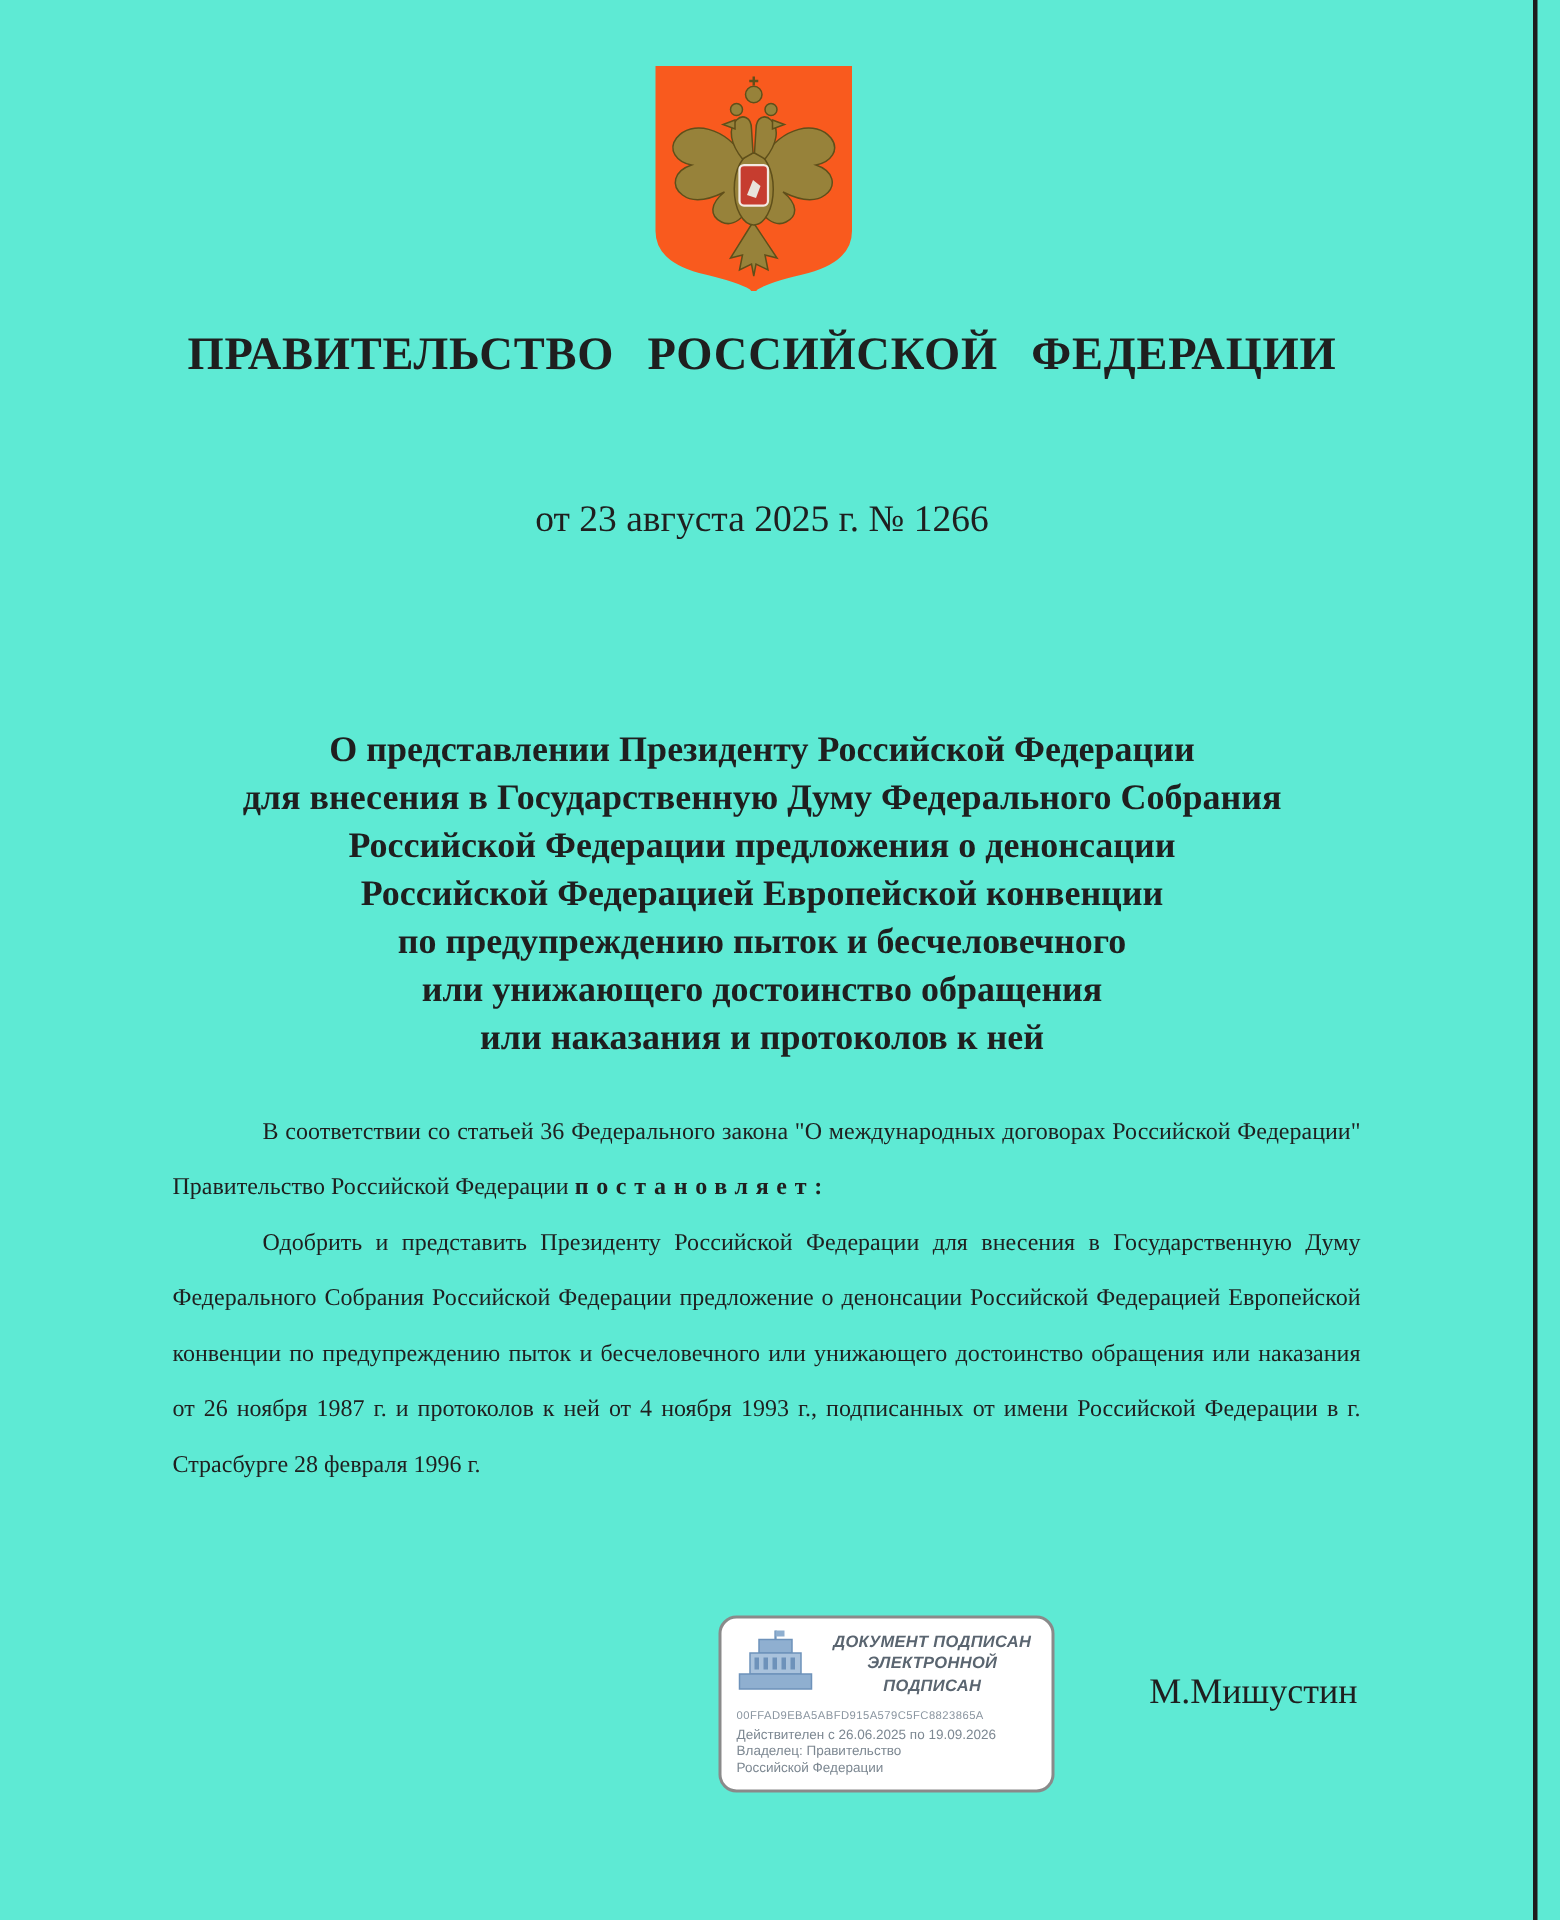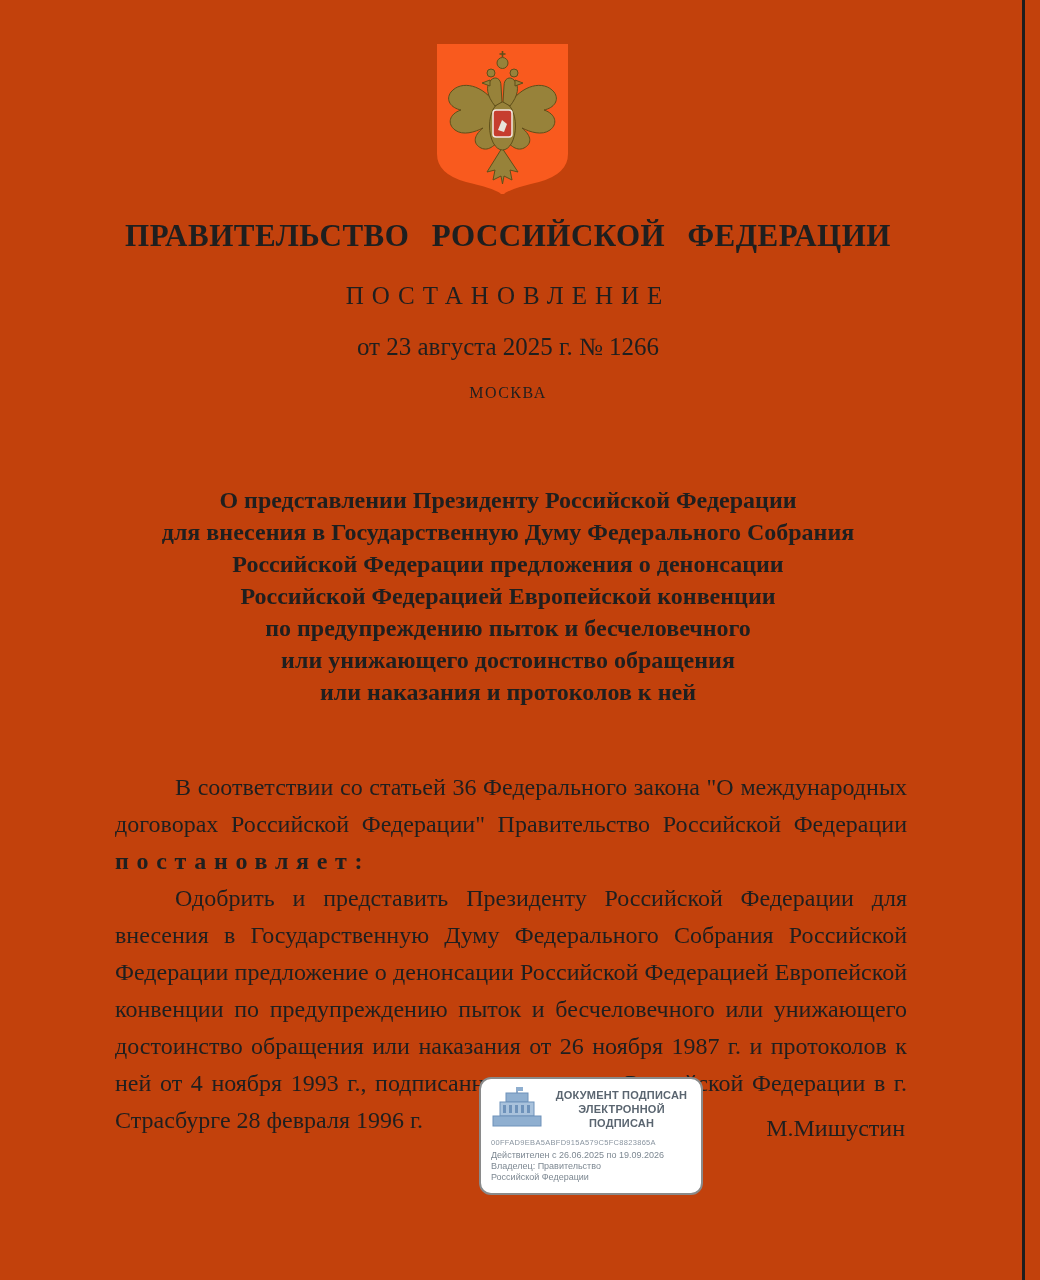--- a/index.html
+++ b/index.html
@@ -1,42 +1,42 @@
 <!DOCTYPE html>
 <html><head>
 <meta charset="utf-8">
 <style>
   html,body { margin:0; padding:0; background:#ffffff; }
   .page {
-    position:relative; width:1040px; height:1280px; background:#c2410c;
+    position:relative; width:1040px; height:1280px; background:#5eead4;
     font-family:"Liberation Serif", serif; color:#1f1f1f; overflow:hidden;
   }
   .edge-line { position:absolute; left:1022px; top:0; width:3px; height:1280px; background:#1d1d1d; }
 
   .emblem { position:absolute; left:435px; top:42px; width:135px; height:152px; }
 
   .centered-block { position:absolute; left:0; width:1016px; text-align:center; }
   .org-name   { top:218px; font-size:31px; font-weight:bold; word-spacing:14px; letter-spacing:0.5px; }
   .doc-type   { top:282px; font-size:25px; letter-spacing:8px; }
   .date-num   { top:333px; font-size:25px; }
   .city       { top:384px; font-size:16px; letter-spacing:1.5px; }
   .doc-title  { top:484px; font-size:24px; font-weight:bold; line-height:32px; white-space:pre-line; }
 
-  .body-col { position:absolute; left:115px; top:769px; width:792px;
-              font-size:24px; line-height:37px; text-align:justify; }
+  .body-col { position:absolute; left:115px; top:736px; width:792px;
+              font-size:16px; line-height:37px; text-align:justify; }
   .body-col p { margin:0; text-indent:60px; }
   .resolves { font-weight:bold; letter-spacing:0.32em; }
 
   .stamp {
     position:absolute; left:479px; top:1077px; width:224px; height:118px;
     border:2px solid #8a8a8a; border-radius:12px; background:#fff;
     box-sizing:border-box; padding:7px 10px 6px 10px;
     font-family:"Liberation Sans", sans-serif; color:#6f7a85;
   }
-  .stamp-top { display:flex; align-items:center; gap:9px; }
+  .stamp-top { display:flex; align-items:center; gap:9px;font-style:italic; }
   .stamp-icon { flex:0 0 auto; }
   .stamp-title { flex:1; text-align:center; font-size:11px; font-weight:bold;
                  color:#5a6570; line-height:1.3; letter-spacing:0.2px; }
   .stamp-cert  { margin-top:6px; font-size:7.5px; color:#8a95a0; letter-spacing:0.3px; }
   .stamp-valid { margin-top:3px; font-size:9px; color:#7d8892; }
   .stamp-owner { margin-top:1px; font-size:9px; color:#7d8892; width:150px; line-height:1.25; }
 
   .sig-position { position:absolute; left:112px; top:1117px; width:312px; text-align:center;
                   font-size:24px; line-height:33px; white-space:pre-line; }
   .sig-name { position:absolute; left:735px; top:1115px; width:170px; text-align:right; font-size:24px; }
@@ -63,23 +63,21 @@
         <circle cx="79" cy="31" r="4"></circle>
         <circle cx="67.5" cy="21" r="5.5"></circle>
         <path d="M67.5,15 v-6 M64.5,12 h6" stroke-width="1.6" fill="none"></path>
       </g>
       <rect x="58" y="68" width="19" height="27" rx="3" fill="#C63D2F" stroke="#F3E9E2" stroke-width="1.5"></rect>
       <path d="M63,88 l4,-10 l5,4 l-3,8 z" fill="#E8E4DC" stroke="none"></path>
     </svg>
   </div>
 
   <div class="centered-block org-name">ПРАВИТЕЛЬСТВО  РОССИЙСКОЙ  ФЕДЕРАЦИИ</div>
-  <div class="centered-block doc-type">ПОСТАНОВЛЕНИЕ</div>
   <div class="centered-block date-num">от 23 августа 2025 г. № 1266</div>
-  <div class="centered-block city">МОСКВА</div>
 
   <div class="centered-block doc-title">О представлении Президенту Российской Федерации
 для внесения в Государственную Думу Федерального Собрания
 Российской Федерации предложения о денонсации
 Российской Федерацией Европейской конвенции
 по предупреждению пыток и бесчеловечного
 или унижающего достоинство обращения
 или наказания и протоколов к ней</div>
 
   <div class="body-col">

